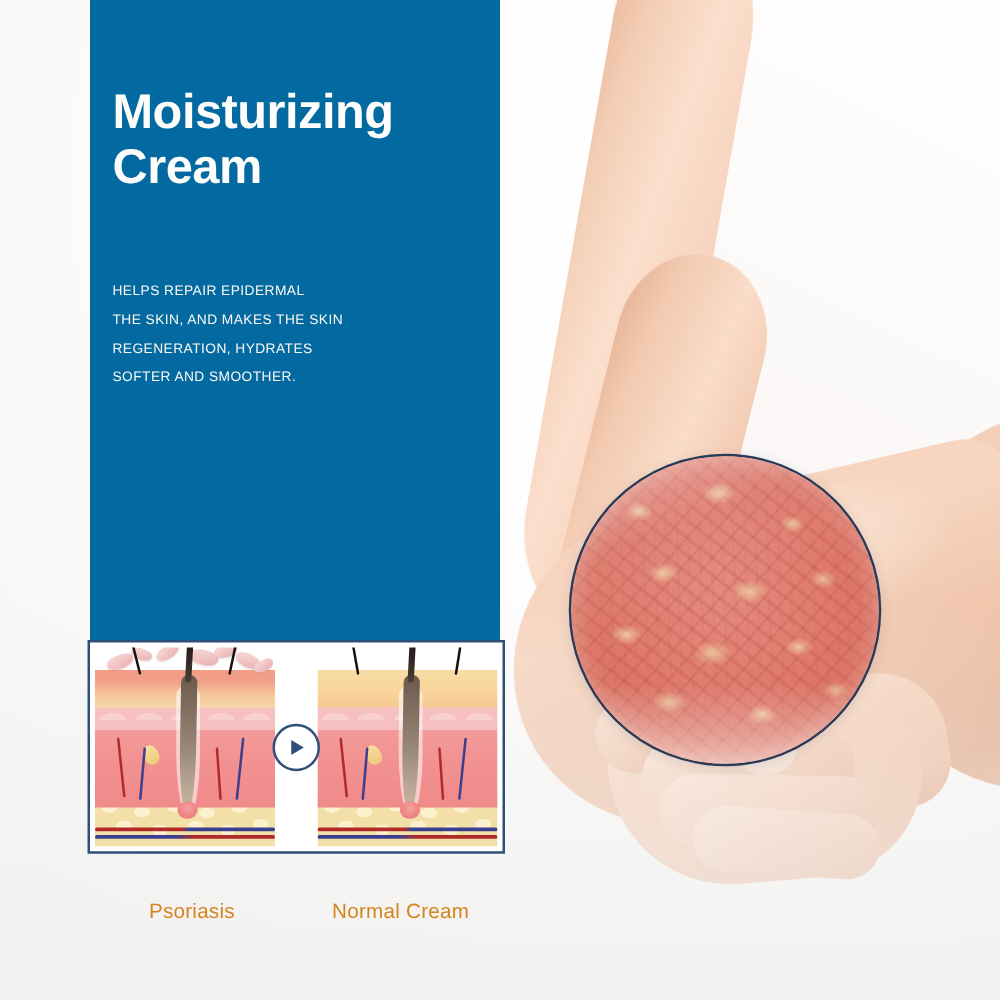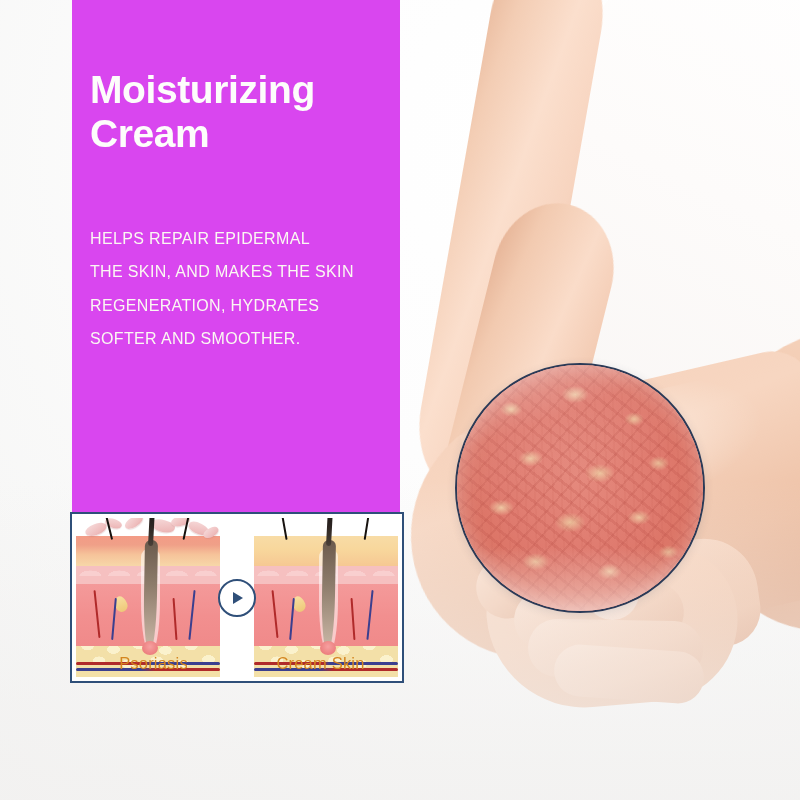--- a/index.html
+++ b/index.html
@@ -18,34 +18,34 @@
     background:
       radial-gradient(circle at 72% 18%, #ffffff 0%, #fdfdfd 40%, #f4f4f3 100%);
   }
   .photo-vig{position:absolute;inset:0;
     background:linear-gradient(180deg, rgba(255,255,255,0) 60%, rgba(242,241,240,.85) 100%);
   }
 
   
   .orange-panel{
     position:absolute;left:72px;top:0;width:328px;height:568px;
-    background:#d946ef;
+    background:#0369a1;
     z-index:6;
   }
   .orange-title{
     position:absolute;left:18px;top:68px;width:300px;
     color:#fdfdfb;
     font-size:39px;line-height:1.12;
     font-weight:700;
     letter-spacing:-0.4px;
   }
   .orange-body{
     position:absolute;left:18px;top:222px;width:310px;
     color:#fbf8f2;
-    font-size:16px;
+    font-size:11px;
     line-height:2.08;
     letter-spacing:.35px;
     text-transform:uppercase;
     font-weight:400;
   }
 
   
   .forearm{
     position:absolute;
     left:455px;top:-60px;
@@ -270,21 +270,21 @@
     width:34px;height:34px;border-radius:50%;
     border:2.2px solid #2f4f79;
     background:#ffffff;
     display:flex;align-items:center;justify-content:center;
     z-index:3;
   }
   .playbtn svg{display:block;}
 
   
   .diag-labels{
-    position:absolute;left:70px;top:654px;width:334px;
+    position:absolute;left:70px;top:720px;width:334px;
     display:flex;z-index:7;align-items:flex-end;
   }
   .diag-label{
     flex:1 1 0;text-align:center;
     color:#d4851f;font-size:16.5px;letter-spacing:.2px;
   }
 </style>
 </head>
 <body>
 
@@ -396,16 +396,16 @@
 
     <div class="playbtn">
       <svg width="13" height="14" viewBox="0 0 13 14" aria-hidden="true">
         <polygon points="2,1 12,7 2,13" fill="#2f4f79"></polygon>
       </svg>
     </div>
   </div>
 
   <div class="diag-labels">
     <div class="diag-label">Psoriasis</div>
-    <div class="diag-label">Cream Skin</div>
+    <div class="diag-label">Normal Cream</div>
   </div>
 
 </div>
 
 </body></html>

